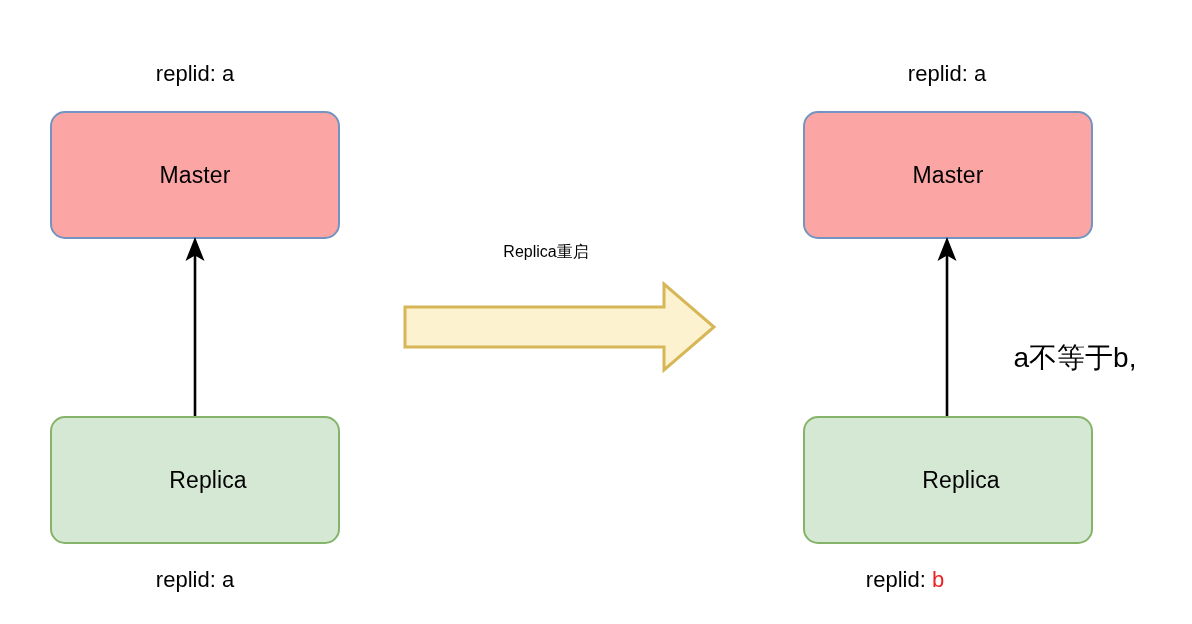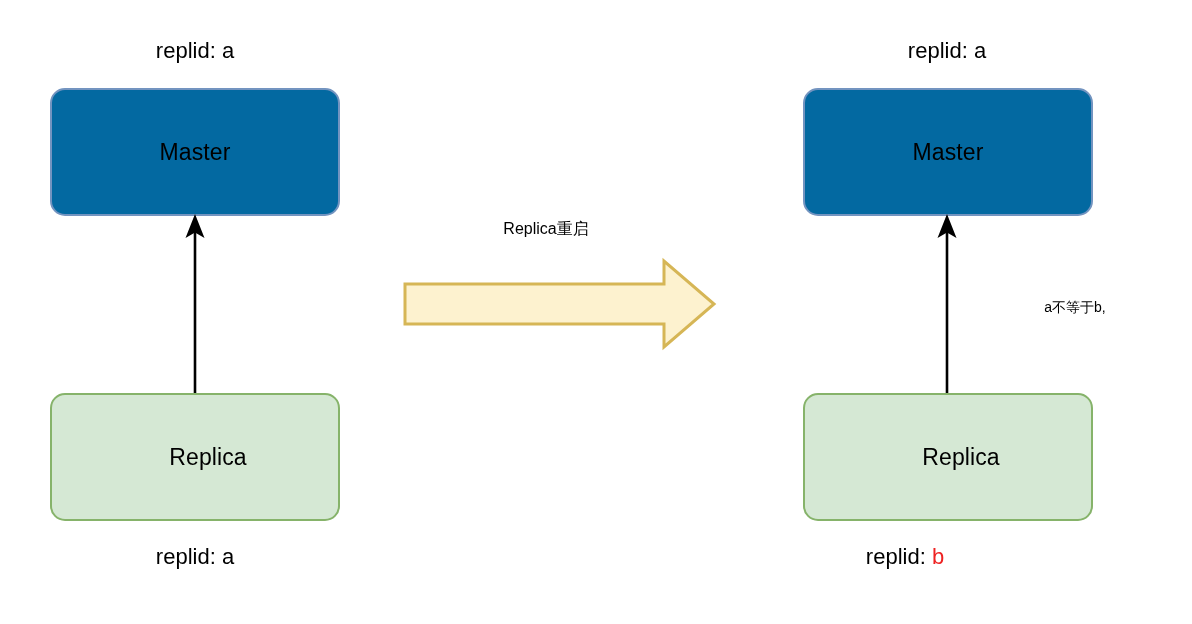--- a/index.html
+++ b/index.html
@@ -12,38 +12,39 @@
     height: 624px;
     position: relative;
     font-family: "Liberation Sans", "DejaVu Sans", sans-serif;
     color: #000000;
     overflow: hidden;
   }
 
   .canvas {
     position: absolute;
     inset: 0;
+    margin-top: 23px;
   }
 
   
   .node {
     position: absolute;
     box-sizing: border-box;
     display: flex;
     align-items: center;
     justify-content: center;
     border-radius: 15px;
     border-width: 2px;
     border-style: solid;
     font-size: 23px;
     line-height: 1;
     letter-spacing: 0.1px;
   }
   .node.master {
-    background: #0369a1;
+    background: #fca5a5;
     border-color: #7394c0;
   }
   .node.replica {
     background: #d5e8d4;
     border-color: #86b36a;
     padding-left: 26px;
   }
 
   
   .caption {
@@ -71,21 +72,21 @@
     position: absolute;
     font-size: 16px;
     line-height: 1.2;
     white-space: nowrap;
     transform: translateX(-50%);
     text-align: left;
   }
 
   .note {
     position: absolute;
-    font-size: 14px;
+    font-size: 28px;
     line-height: 1.28;
     text-align: center;
     white-space: pre-line;
   }
 </style>
 </head>
 <body>
 
 <div class="canvas">
 

